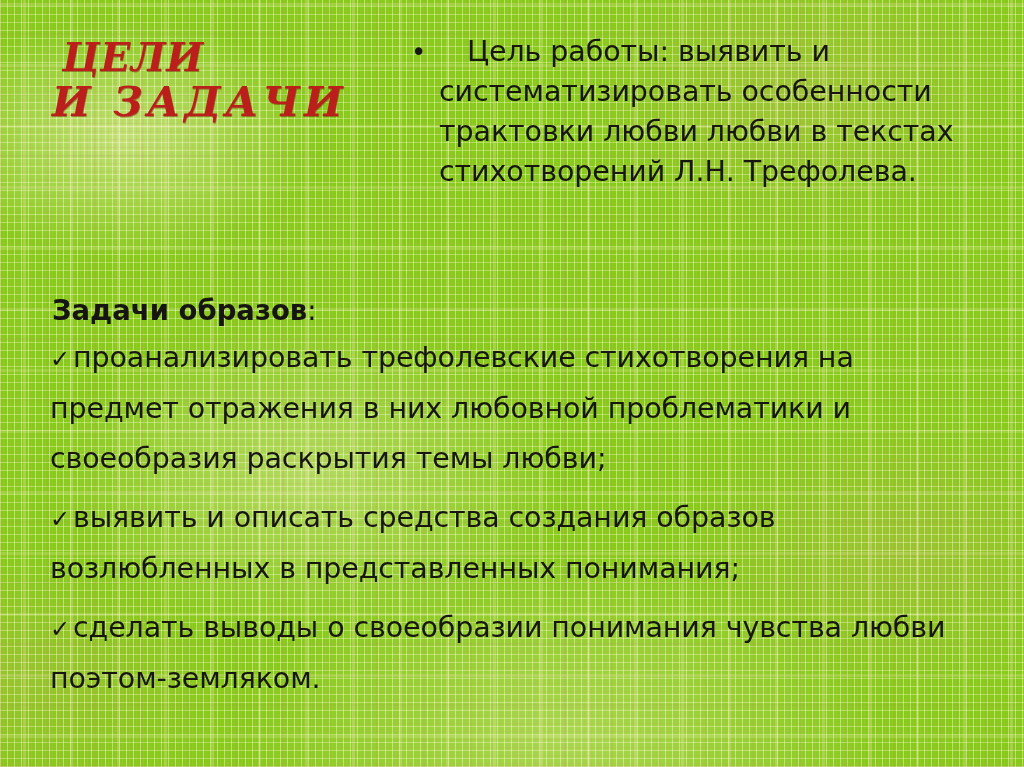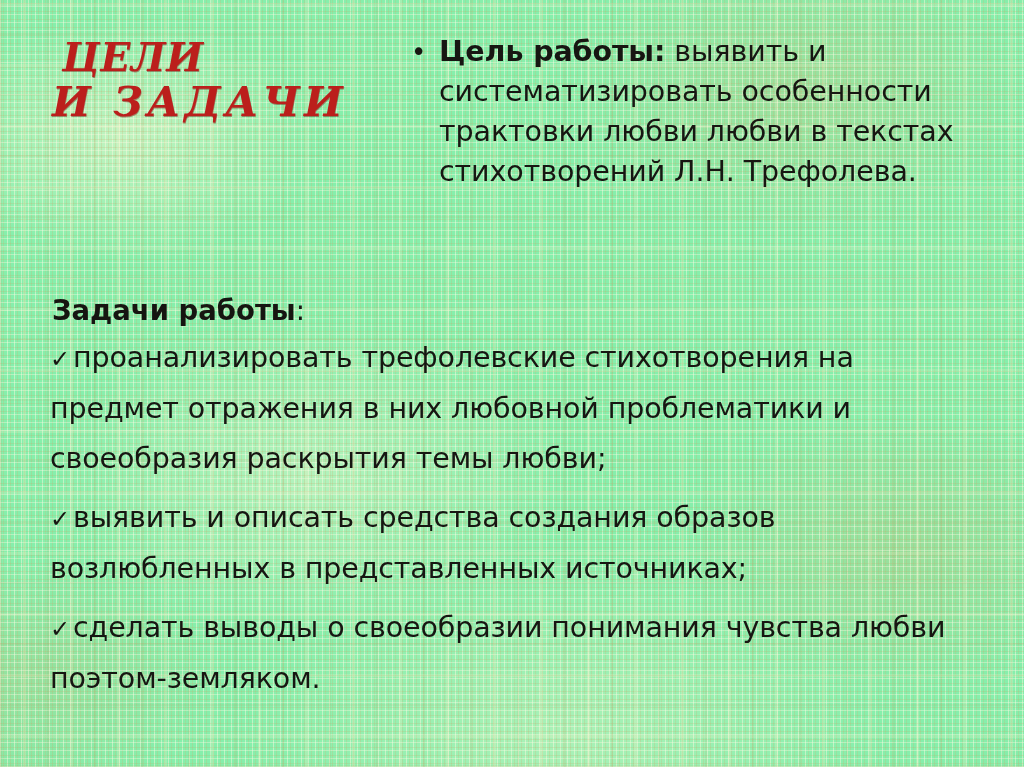--- a/index.html
+++ b/index.html
@@ -10,21 +10,21 @@
   }
 
   
   #slide {
     position: relative;
     width: 1024px;
     height: 767px;
     overflow: hidden;
     font-family: "DejaVu Sans", "Liberation Sans", sans-serif;
     
-    background-color: #86efac;
+    background-color: #84cc16;
     box-sizing: border-box;
   }
 
   
   .tex {
     position: absolute;
     inset: 0;
     pointer-events: none;
   }
   .tex-v {
@@ -154,21 +154,22 @@
     box-sizing: border-box;
   }
   .goal-text {
     flex: 1 1 auto;
     font-size: 28.5px;
     line-height: 40px;
     color: #171612;
     letter-spacing: -0.003em;
   }
   .goal-text b {
-    font-weight: 700;
+    font-weight: 400;
+    margin-left: 28px;
   }
 
   
   #tasks-heading {
     position: absolute;
     left: 52px;
     top: 292px;
     font-size: 27.5px;
     line-height: 36px;
     color: #161511;
@@ -220,26 +221,26 @@
       <span id="title-line-2">И  ЗАДАЧИ</span>
     </div>
 
     <div id="goal-block">
       <div class="goal-row">
         <span class="goal-bullet">•</span>
         <span class="goal-text"><b>Цель работы:</b><span> выявить и систематизировать особенности трактовки любви любви в текстах стихотворений Л.Н. Трефолева.</span></span>
       </div>
     </div>
 
-    <div id="tasks-heading"><span class="hd-strong">Задачи работы</span><span class="hd-colon">:</span></div>
+    <div id="tasks-heading"><span class="hd-strong">Задачи образов</span><span class="hd-colon">:</span></div>
 
     <div id="tasks-list">
 
       <div class="task-item"><span class="task-check">✓</span><span>проанализировать трефолевские стихотворения на предмет отражения в них любовной проблематики и своеобразия раскрытия темы любви;</span></div>
 
-      <div class="task-item"><span class="task-check">✓</span><span>выявить и описать средства создания образов возлюбленных в представленных источниках;</span></div>
+      <div class="task-item"><span class="task-check">✓</span><span>выявить и описать средства создания образов возлюбленных в представленных понимания;</span></div>
 
       <div class="task-item"><span class="task-check">✓</span><span>сделать выводы о своеобразии понимания чувства любви поэтом-земляком.</span></div>
 
     </div>
 
   </div>
 </div>
 
 </body></html>

